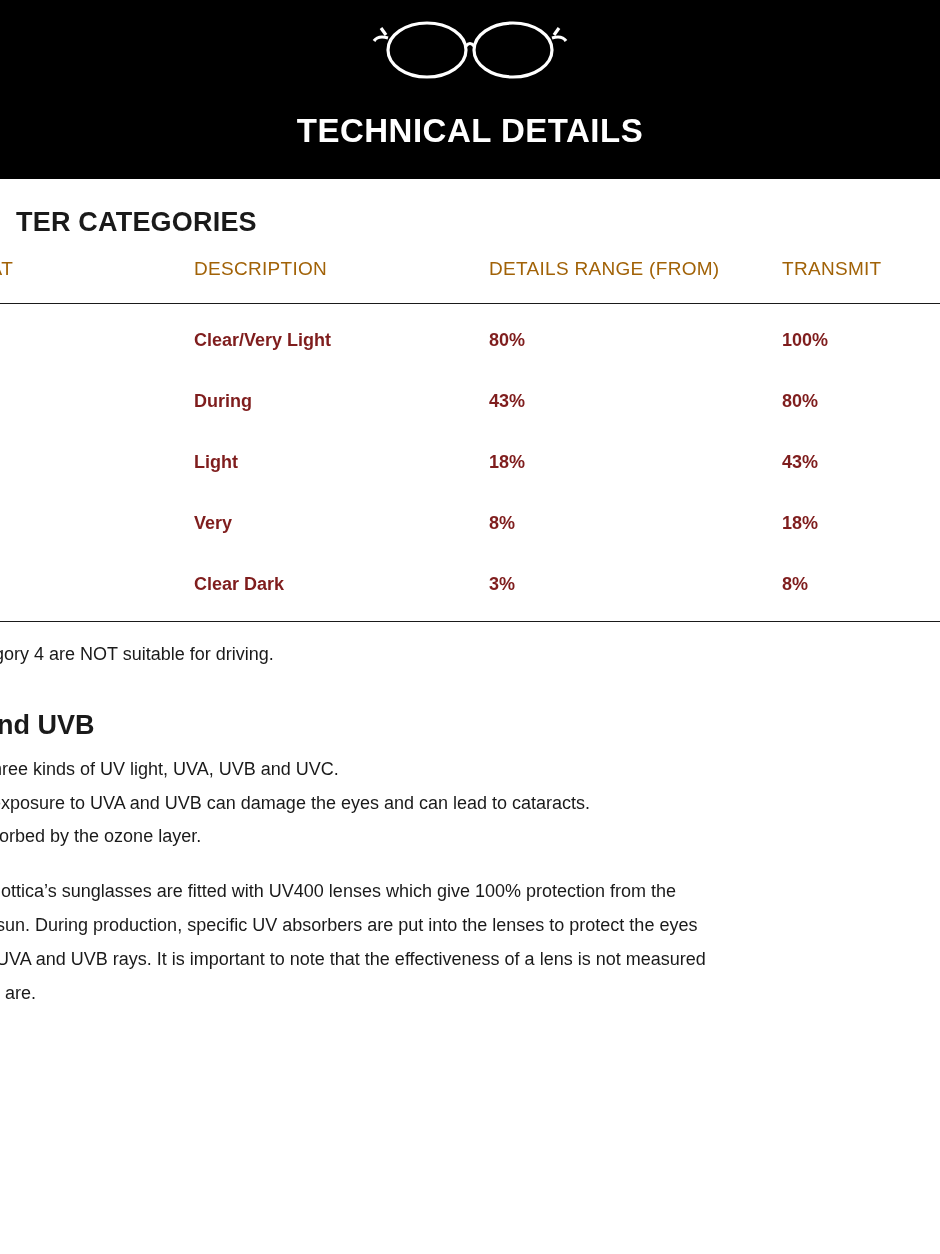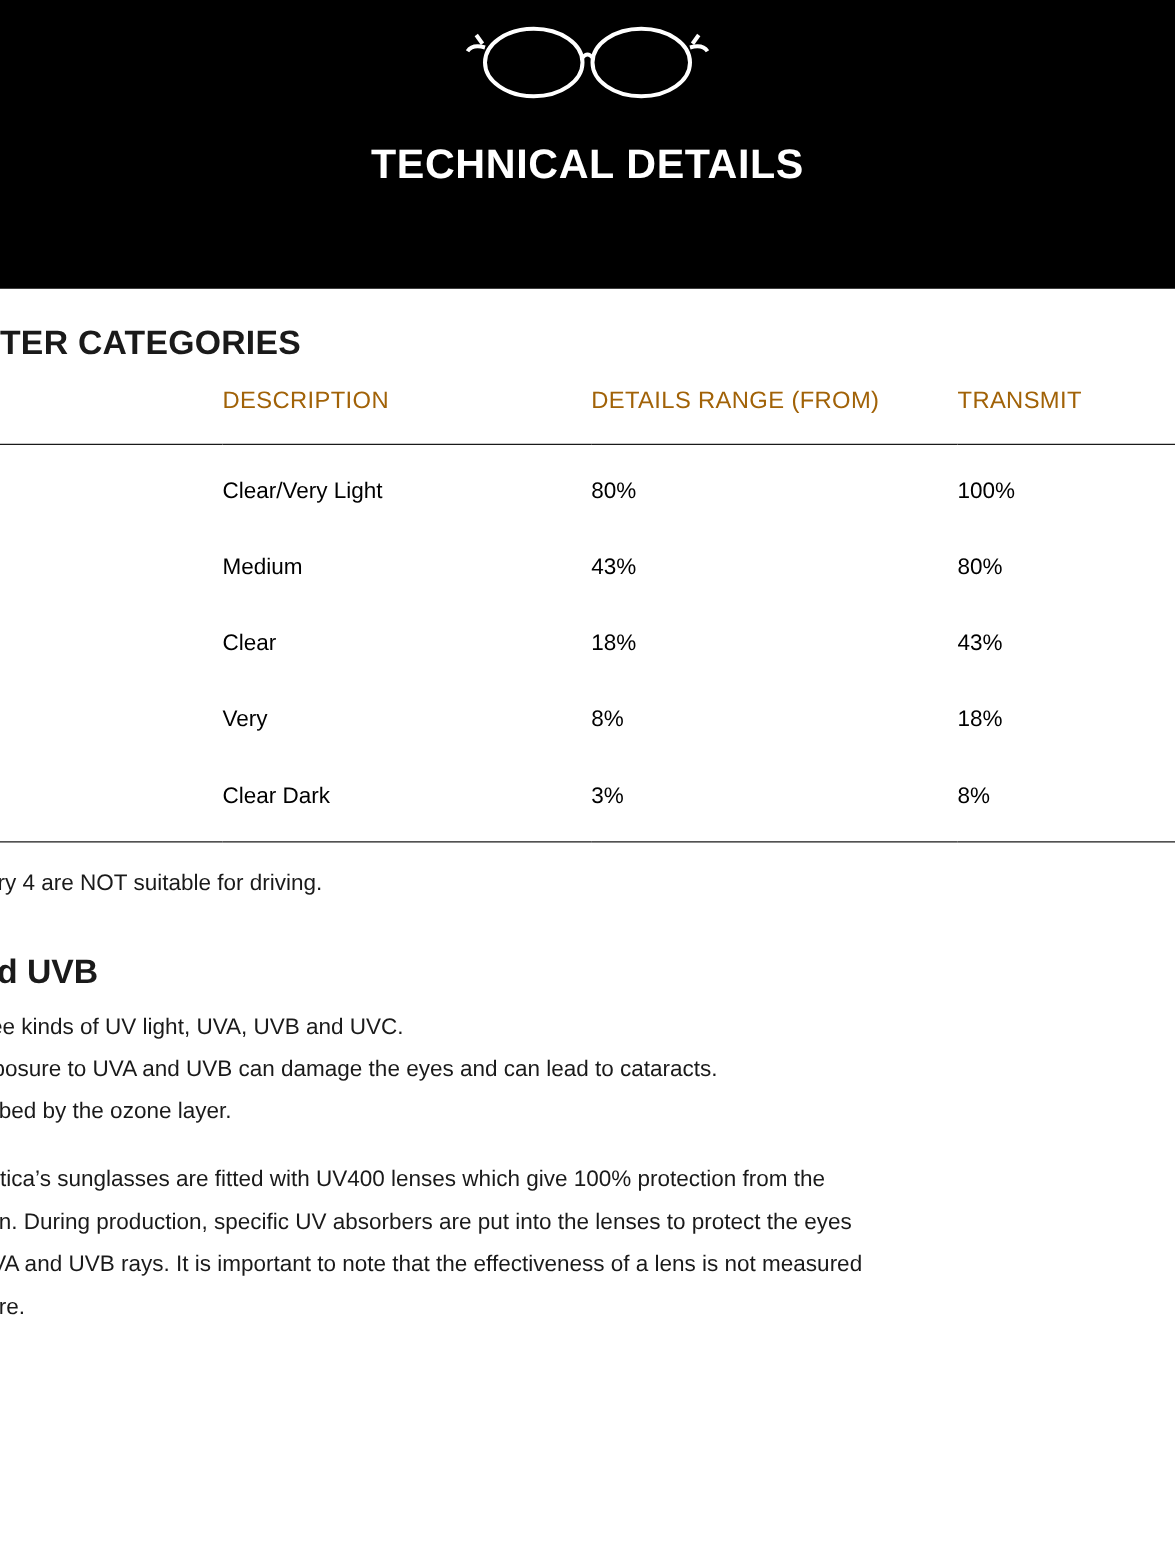--- a/index.html
+++ b/index.html
@@ -12,21 +12,21 @@
     height: 1254px;
     font-family: "Liberation Sans", sans-serif;
     color: #1a1a1a;
     overflow: hidden;
     position: relative;
   }
 
   
   .header {
     background: #000000;
-    height: 231px;
+    height: 179px;
     width: 100%;
     position: relative;
     display: flex;
     flex-direction: column;
     align-items: center;
     justify-content: flex-start;
   }
   .glasses-icon {
     margin-top: 14px;
     width: 210px;
@@ -38,21 +38,21 @@
     font-size: 33px;
     letter-spacing: 0.5px;
     font-weight: 600;
     margin-top: 28px;
     text-align: center;
   }
 
   
   .page {
     position: relative;
-    padding-left: 0;
+    padding-left: 16px;
   }
   
   .content {
     margin-left: -60px;
     padding-right: 0;
   }
 
   .section-title {
     font-size: 27px;
     font-weight: 700;
@@ -76,24 +76,24 @@
     padding: 0 0 22px 0;
     vertical-align: top;
     line-height: 1.32;
     color: #a16207;
   }
   table.cat-table thead tr {
     border-bottom: 1.5px solid #1a1a1a;
   }
   table.cat-table td {
     font-size: 18px;
-    font-weight: 400;
+    font-weight: 700;
     padding: 20px 0 20px 0;
     vertical-align: top;
-    color: #000000;
+    color: #7f1d1d;
   }
   table.cat-table tbody tr:first-child td {
     padding-top: 26px;
   }
   table.cat-table tbody tr:last-child td {
     padding-bottom: 26px;
   }
   tbody.cat-body {
     border-bottom: 1.5px solid #1a1a1a;
   }
@@ -173,27 +173,27 @@
       </thead>
       <tbody class="cat-body">
         <tr>
           <td></td>
           <td>Clear/Very Light</td>
           <td>80%</td>
           <td>100%</td>
         </tr>
         <tr>
           <td></td>
-          <td>Medium</td>
+          <td>During</td>
           <td>43%</td>
           <td>80%</td>
         </tr>
         <tr>
           <td></td>
-          <td>Clear</td>
+          <td>Light</td>
           <td>18%</td>
           <td>43%</td>
         </tr>
         <tr>
           <td></td>
           <td>Very</td>
           <td>8%</td>
           <td>18%</td>
         </tr>
         <tr>

